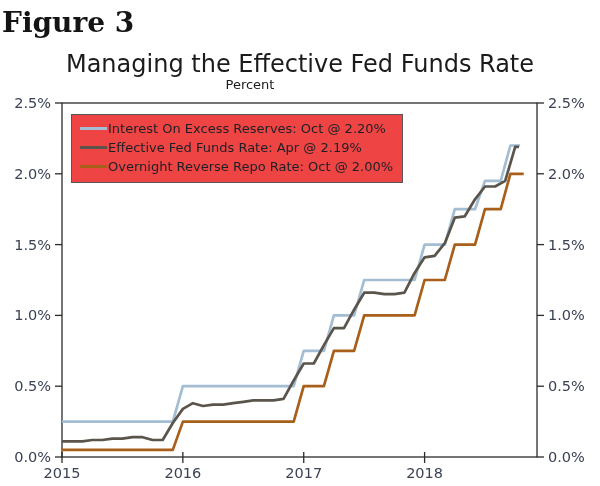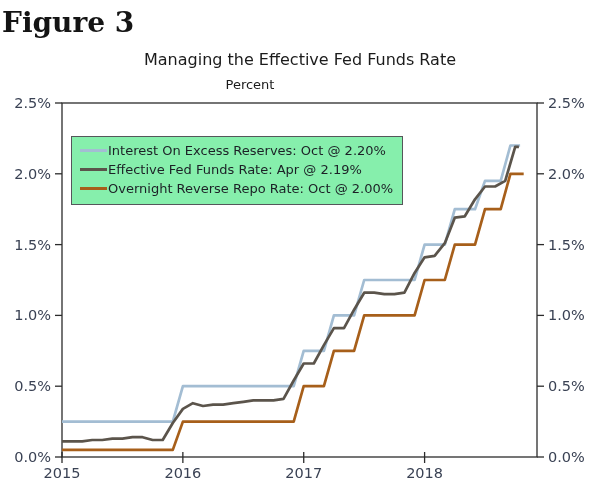--- a/index.html
+++ b/index.html
@@ -7,32 +7,32 @@
     position:relative;width:600px;height:486px;background:#ffffff;
     font-family:"DejaVu Sans","Liberation Sans",sans-serif;overflow:hidden;
   }
   .figure-label{
     position:absolute;left:2px;top:6px;
     font-family:"DejaVu Serif","Liberation Serif",serif;
     font-weight:bold;font-size:28px;color:#141414;letter-spacing:0px;
   }
   .chart-title{
     position:absolute;left:0;top:50px;width:600px;text-align:center;
-    font-size:16px;color:#1b1b1b;
+    font-size:24px;color:#1b1b1b;
   }
   .chart-subtitle{
     position:absolute;left:0;top:77px;width:500px;text-align:center;
     font-size:13px;color:#1b1b1b;
   }
   #chart-svg{position:absolute;left:0;top:0;}
   #chart-svg text{font-family:"DejaVu Sans","Liberation Sans",sans-serif;fill:#3a4254;}
   .legend-box{
     position:absolute;left:71px;top:114px;
-    background:#86efac;border:1px solid #55565a;
-    padding:4px 9px 6px 8px;z-index:5;margin-top:22px;
+    background:#ef4444;border:1px solid #55565a;
+    padding:4px 9px 6px 8px;z-index:5;
   }
   .legend-row{display:flex;align-items:center;height:19px;white-space:nowrap;}
   .lg-swatch{display:inline-block;width:27px;height:3px;margin-right:1px;flex:0 0 auto;}
   .lg-label{font-size:13px;color:#1c2026;}
 </style>
 </head>
 <body>
 
 <div id="stage">
 

